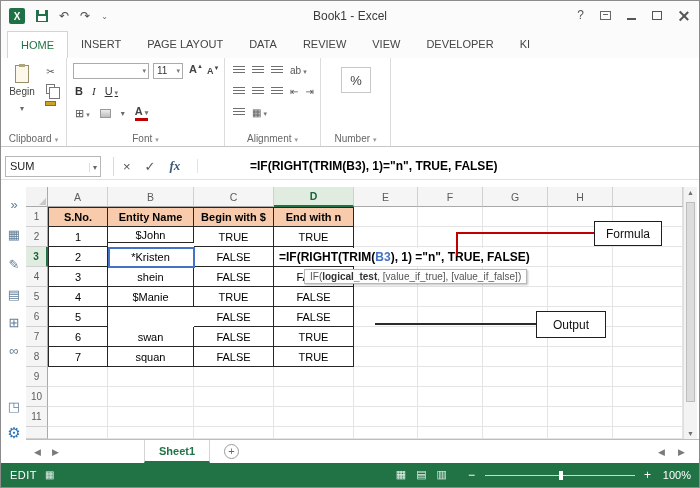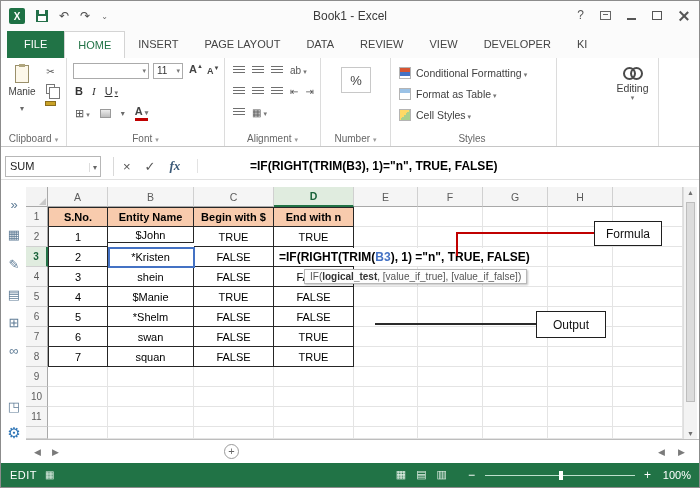--- a/index.html
+++ b/index.html
@@ -168,37 +168,36 @@
     <div class="win-controls">
       <span class="help-glyph">?</span>
       <span class="ribbonopt-box"></span>
       <span class="min-bar"></span>
       <span class="restore-box"></span>
       <span class="close-x"></span>
     </div>
   </div>
 
   <div class="ribbon-tab-bar">
-      <div class="rtab file">FILE</div>
       <div class="rtab active">HOME</div>
       <div class="rtab">INSERT</div>
       <div class="rtab">PAGE LAYOUT</div>
       <div class="rtab">DATA</div>
       <div class="rtab">REVIEW</div>
       <div class="rtab">VIEW</div>
       <div class="rtab">DEVELOPER</div>
       <div class="rtab">KI</div>
     </div>
 
   <div class="ribbon-body">
 
     <div class="rgroup g-clipboard">
       <div class="paste-btn">
         <div class="clip-icon"></div>
-        <div class="paste-label">Manie</div>
+        <div class="paste-label">Begin</div>
         <span class="tiny-caret">▾</span>
       </div>
       <div class="clip-small">
         <span class="scissors">✂</span>
         <span class="copy-ic"></span>
         <span class="brush-ic"></span>
       </div>
       <div class="glabel">Clipboard</div>
     </div>
 
@@ -240,44 +239,22 @@
         <span class="al-gl dd">▦</span>
       </div>
       <div class="glabel">Alignment</div>
     </div>
 
     <div class="rgroup g-number">
       <div class="pct-btn">%</div>
       <div class="glabel">Number</div>
     </div>
 
-    <div class="rgroup g-styles">
-      <div class="style-row" style="top:6px;">
-        <span class="cf-ic"></span>
-        <span class="dd">Conditional Formatting</span>
-      </div>
-      <div class="style-row" style="top:27px;">
-        <span class="ft-ic"></span>
-        <span class="dd">Format as Table</span>
-      </div>
-      <div class="style-row" style="top:48px;">
-        <span class="cs-ic"></span>
-        <span class="dd">Cell Styles</span>
-      </div>
-      <div class="glabel nold">Styles</div>
-    </div>
-
-
-    <div class="rgroup g-editing">
-      <div class="stackg">
-        <div class="binoc"></div>
-        <div class="stack-label">Editing</div>
-        <div class="stack-caret">▾</div>
-      </div>
-    </div>
+
+
   </div>
 
   <div class="fbar">
     <div class="name-box">
       <span>SUM</span>
       <span class="nb-caret">▾</span>
     </div>
     <div class="fb-sep"></div>
     <div class="fb-btns">
       <span>×</span>
@@ -360,21 +337,20 @@
       <div class="cell tbody" style="left: 22px; top: 100px; width: 60px; height: 20px; border-right: 1px solid rgb(38, 38, 38); border-bottom: 1px solid rgb(38, 38, 38); border-left: 1px solid rgb(38, 38, 38);">4</div>
       <div class="cell tbody" style="left: 82px; top: 100px; width: 86px; height: 20px; border-right: 1px solid rgb(38, 38, 38); border-bottom: 1px solid rgb(38, 38, 38);">$Manie</div>
       <div class="cell tbody" style="left: 168px; top: 100px; width: 80px; height: 20px; border-right: 1px solid rgb(38, 38, 38); border-bottom: 1px solid rgb(38, 38, 38);">TRUE</div>
       <div class="cell tbody" style="left: 248px; top: 100px; width: 80px; height: 20px; border-right: 1px solid rgb(38, 38, 38); border-bottom: 1px solid rgb(38, 38, 38);">FALSE</div>
       <div class="cell plain" style="left: 328px; top: 100px; width: 64px; height: 20px;"></div>
       <div class="cell plain" style="left: 392px; top: 100px; width: 65px; height: 20px;"></div>
       <div class="cell plain" style="left: 457px; top: 100px; width: 65px; height: 20px;"></div>
       <div class="cell plain" style="left: 522px; top: 100px; width: 65px; height: 20px;"></div>
       <div class="cell plain" style="left: 587px; top: 100px; width: 70px; height: 20px;"></div>
       <div class="cell tbody" style="left: 22px; top: 120px; width: 60px; height: 20px; border-right: 1px solid rgb(38, 38, 38); border-bottom: 1px solid rgb(38, 38, 38); border-left: 1px solid rgb(38, 38, 38);">5</div>
-      <div class="cell tbody" style="left: 82px; top: 120px; width: 86px; height: 20px; border-right: 1px solid rgb(38, 38, 38); border-bottom: 1px solid rgb(38, 38, 38);">*Shelm</div>
       <div class="cell tbody" style="left: 168px; top: 120px; width: 80px; height: 20px; border-right: 1px solid rgb(38, 38, 38); border-bottom: 1px solid rgb(38, 38, 38);">FALSE</div>
       <div class="cell tbody" style="left: 248px; top: 120px; width: 80px; height: 20px; border-right: 1px solid rgb(38, 38, 38); border-bottom: 1px solid rgb(38, 38, 38);">FALSE</div>
       <div class="cell plain" style="left: 328px; top: 120px; width: 64px; height: 20px;"></div>
       <div class="cell plain" style="left: 392px; top: 120px; width: 65px; height: 20px;"></div>
       <div class="cell plain" style="left: 457px; top: 120px; width: 65px; height: 20px;"></div>
       <div class="cell plain" style="left: 522px; top: 120px; width: 65px; height: 20px;"></div>
       <div class="cell plain" style="left: 587px; top: 120px; width: 70px; height: 20px;"></div>
       <div class="cell tbody" style="left: 22px; top: 140px; width: 60px; height: 20px; border-right: 1px solid rgb(38, 38, 38); border-bottom: 1px solid rgb(38, 38, 38); border-left: 1px solid rgb(38, 38, 38);">6</div>
       <div class="cell tbody" style="left: 82px; top: 140px; width: 86px; height: 20px; border-right: 1px solid rgb(38, 38, 38); border-bottom: 1px solid rgb(38, 38, 38);">swan</div>
       <div class="cell tbody" style="left: 168px; top: 140px; width: 80px; height: 20px; border-right: 1px solid rgb(38, 38, 38); border-bottom: 1px solid rgb(38, 38, 38);">FALSE</div>
@@ -448,20 +424,21 @@
 
   <div class="vscroll">
     <div class="vs-up">▲</div>
     <div class="vs-thumb"></div>
     <div class="vs-down">▼</div>
   </div>
 
   <div class="tabbar">
     <span class="tb-nav l1">◀</span>
     <span class="tb-nav l2">▶</span>
+    <div class="sheet-tab">Sheet1</div>
     <div class="add-sheet">+</div>
     <span class="tb-nav r1">◀</span>
     <span class="tb-nav r2">▶</span>
   </div>
 
   <div class="statusbar">
     <span class="sb-mode">EDIT</span>
     <span class="sb-macro">▦</span>
     <div class="sb-views">
       <span>▦</span>

